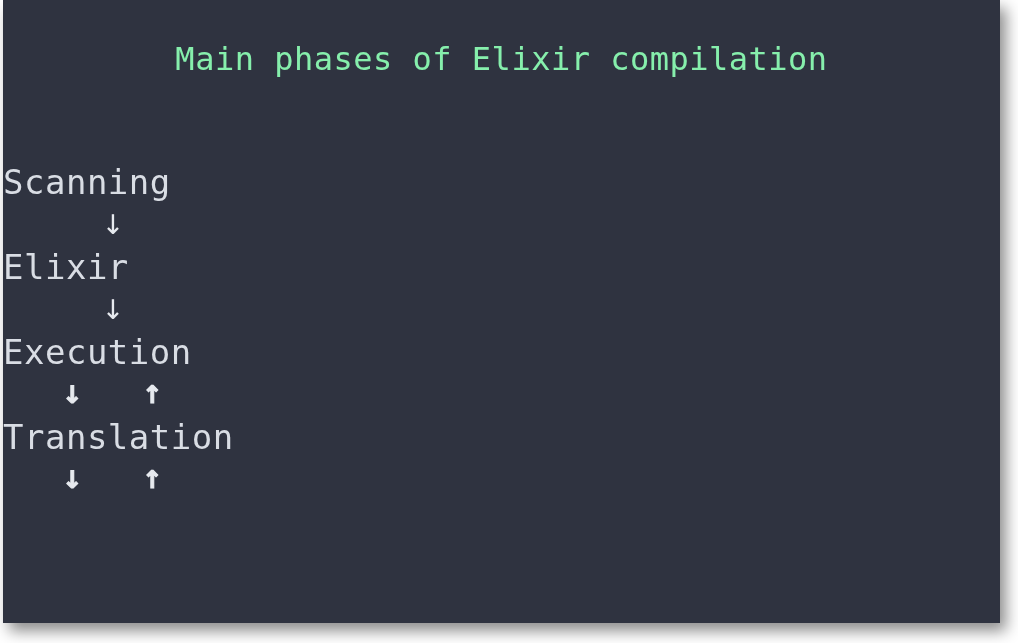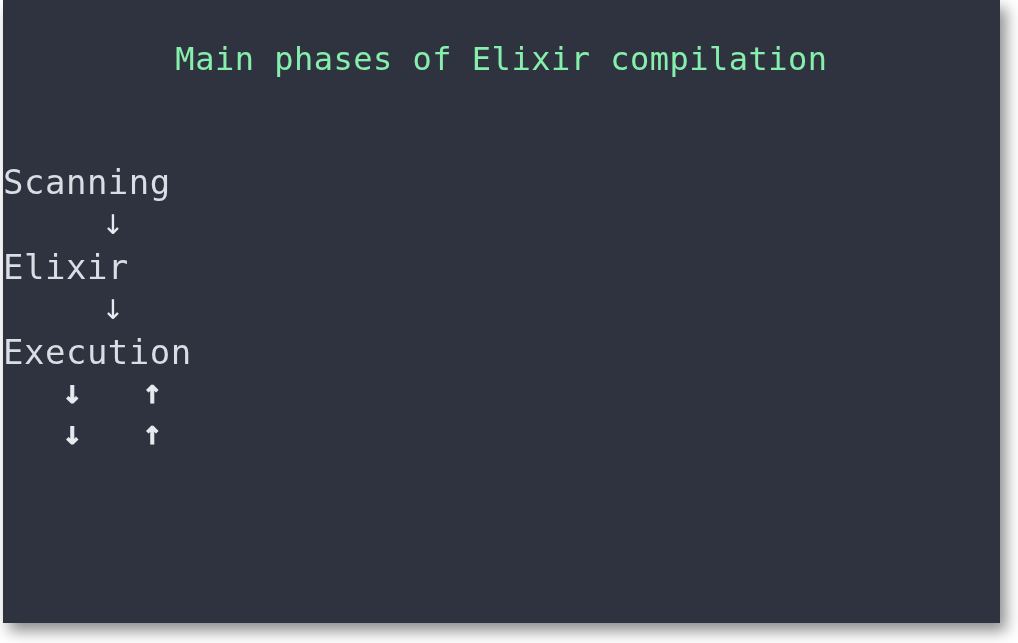--- a/index.html
+++ b/index.html
@@ -132,20 +132,21 @@
       <span class="arrow thin down">↓</span>
     </div>
 
     <div class="phase-node">Execution</div>
 
     <div class="connector pair">
       <span class="arrow bold down">↓</span>
       <span class="arrow bold up">↑</span>
     </div>
 
+    <div class="phase-node">Translation</div>
 
     <div class="connector pair">
       <span class="arrow bold down">↓</span>
       <span class="arrow bold up">↑</span>
     </div>
 
 
   </div>
 </div>
 

